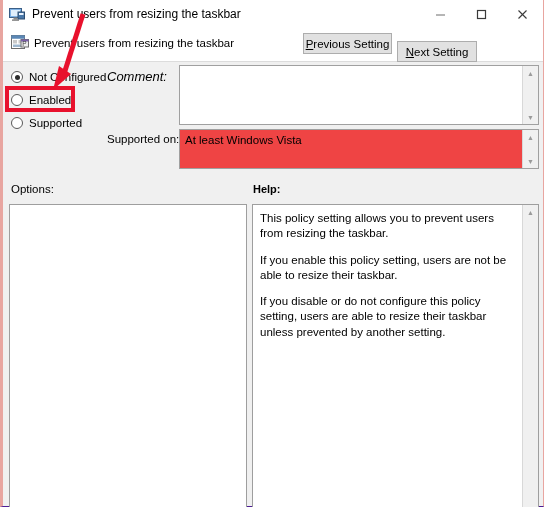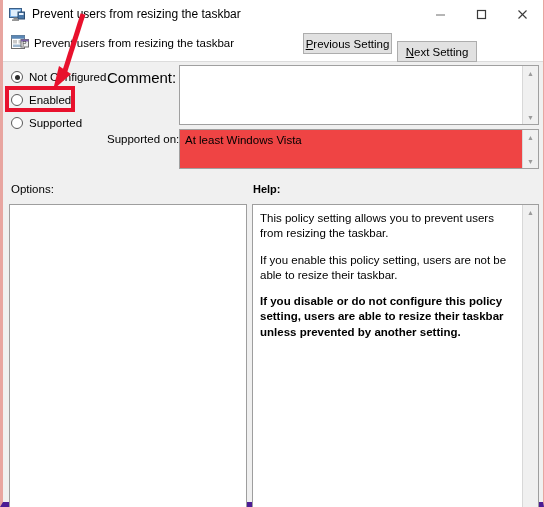--- a/index.html
+++ b/index.html
@@ -19,21 +19,21 @@
 
   
   #window {
     position: absolute;
     left: 0; top: 0;
     width: 544px; height: 507px;
     background: #f0f0f0;
     box-sizing: border-box;
     border-left: 3px solid #e8a5a0;
     border-right: 1px solid #e8a5a0;
-    border-bottom: 5px solid #4c1d95;
+    border-bottom: 1px solid #4c1d95;
   }
 
   
   #titlebar {
     position: absolute;
     left: 0; top: 0;
     right: 0;
     height: 28px;
     background: #ffffff;
     display: flex;
@@ -132,21 +132,22 @@
     width: 5px; height: 5px;
     border-radius: 50%;
     background: #2b2b2b;
   }
   .rlabel { font-size: 11.5px; white-space: nowrap; }
 
   
   #lbl-comment {
     position: absolute;
     left: 104px; top: 8px;
-    font-size: 15px;
+    font-size: 13px;
+    font-style: italic;
   }
   #comment-box {
     position: absolute;
     left: 176px; top: 4px;
     width: 360px; height: 60px;
     background: #fff;
     border: 1px solid #a0a0a0;
     box-sizing: border-box;
     display: flex;
   }
@@ -242,21 +243,21 @@
   #help-text {
     flex: 1;
     padding: 6px 7px 6px 7px;
     overflow: hidden;
   }
   #help-text p {
     margin: 0 0 11px 0;
     font-size: 11.5px;
     line-height: 1.33;
   }
-  #help-text p:last-child { margin-bottom: 8px; font-weight: bold; }
+  #help-text p:last-child { margin-bottom: 8px; }
 
   
   #annot-box {
     position: absolute;
     left: 2px; top: 86px;
     width: 70px; height: 26px;
     border: 4px solid #e8112d;
     box-sizing: border-box;
     pointer-events: none;
   }

